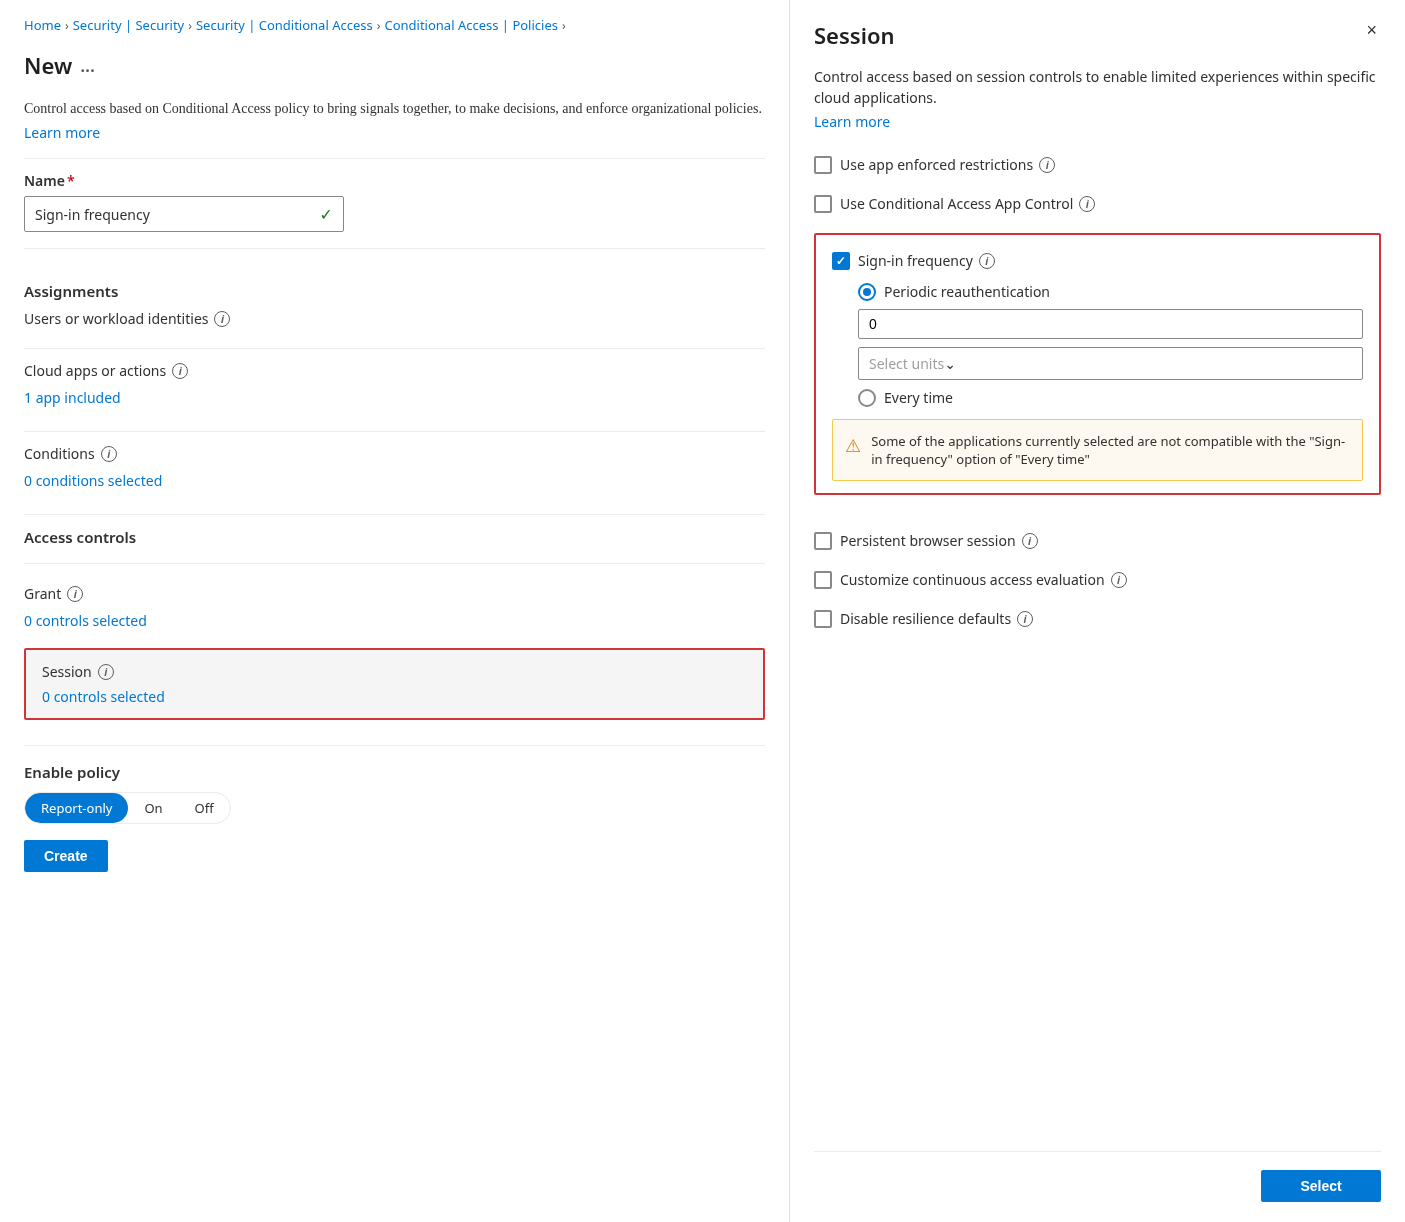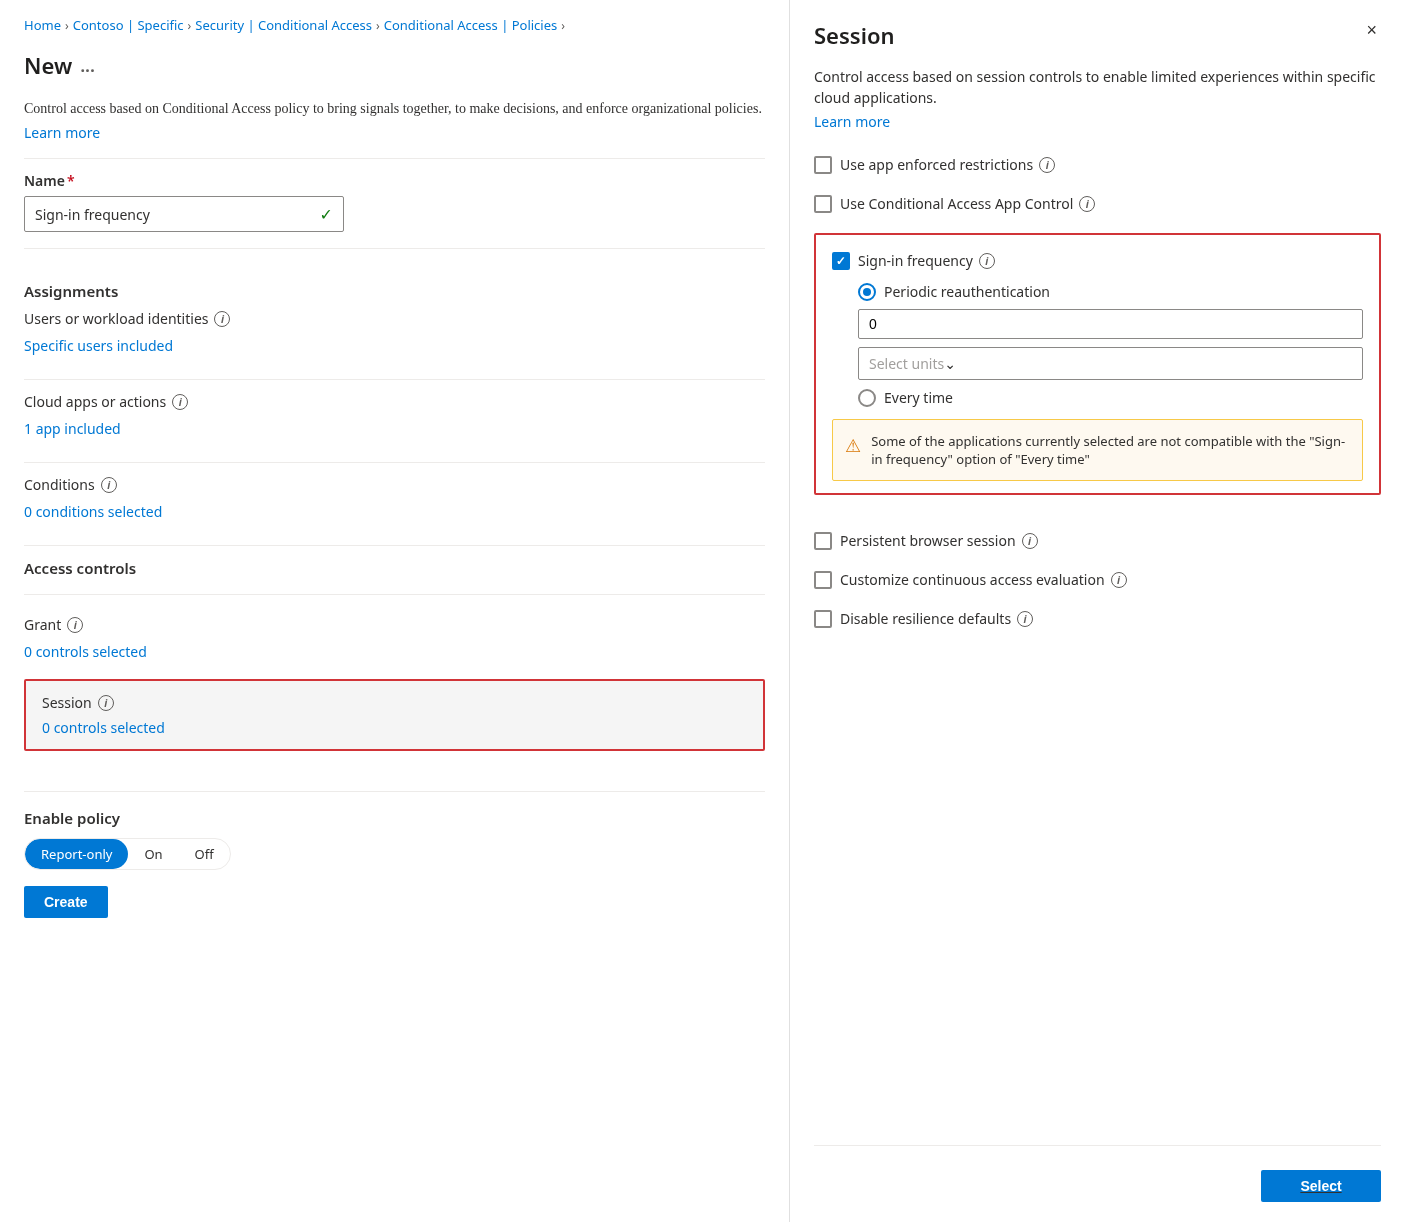--- a/index.html
+++ b/index.html
@@ -151,21 +151,21 @@
       gap: 6px;
       margin-bottom: 6px;
     }
     .session-box .zero-controls {
       color: #0078d4;
       font-size: 14px;
       cursor: pointer;
     }
 
     .enable-policy-section {
-      margin-top: 40px;
+      margin-top: 25px;
       border-top: 1px solid #edebe9;
       padding-top: 16px;
     }
     .enable-label {
       font-size: 15px;
       font-weight: 600;
       color: #323130;
       margin-bottom: 10px;
     }
 
@@ -374,25 +374,24 @@
       color: #323130;
       line-height: 1.4;
     }
 
     .bottom-checkboxes {
       margin-top: 16px;
     }
 
     .panel-footer {
       margin-top: auto;
-      padding-top: 24px;
+      padding-top: 18px;
       border-top: 1px solid #edebe9;
       display: flex;
       justify-content: flex-end;
-      text-decoration: underline;
     }
     .select-btn {
       background: #0078d4;
       color: #fff;
       border: none;
       padding: 8px 32px;
       font-size: 14px;
       font-weight: 600;
       border-radius: 2px;
       cursor: pointer;
@@ -404,21 +403,21 @@
     }
   </style>
 </head>
 <body>
 
 <div class="left-panel">
 
   <div class="breadcrumb">
     <span>Home</span>
     <span class="sep">›</span>
-    <span>Contoso | Specific</span>
+    <span>Security | Security</span>
     <span class="sep">›</span>
     <span>Security | Conditional Access</span>
     <span class="sep">›</span>
     <span>Conditional Access | Policies</span>
     <span class="sep">›</span>
   </div>
 
   <div class="page-title">
     <span>New</span>
     <span class="ellipsis">...</span>
@@ -440,21 +439,20 @@
   </div>
 
   <hr class="section-divider">
 
   <div class="section-heading">Assignments</div>
 
   <div class="sub-heading">
     <span>Users or workload identities</span>
     <span class="info-icon">i</span>
   </div>
-  <div class="link-value">Specific users included</div>
   <hr class="section-divider">
 
   <div class="sub-heading">
     <span>Cloud apps or actions</span>
     <span class="info-icon">i</span>
   </div>
   <div class="link-value">1 app included</div>
   <hr class="section-divider">
 
   <div class="sub-heading">

